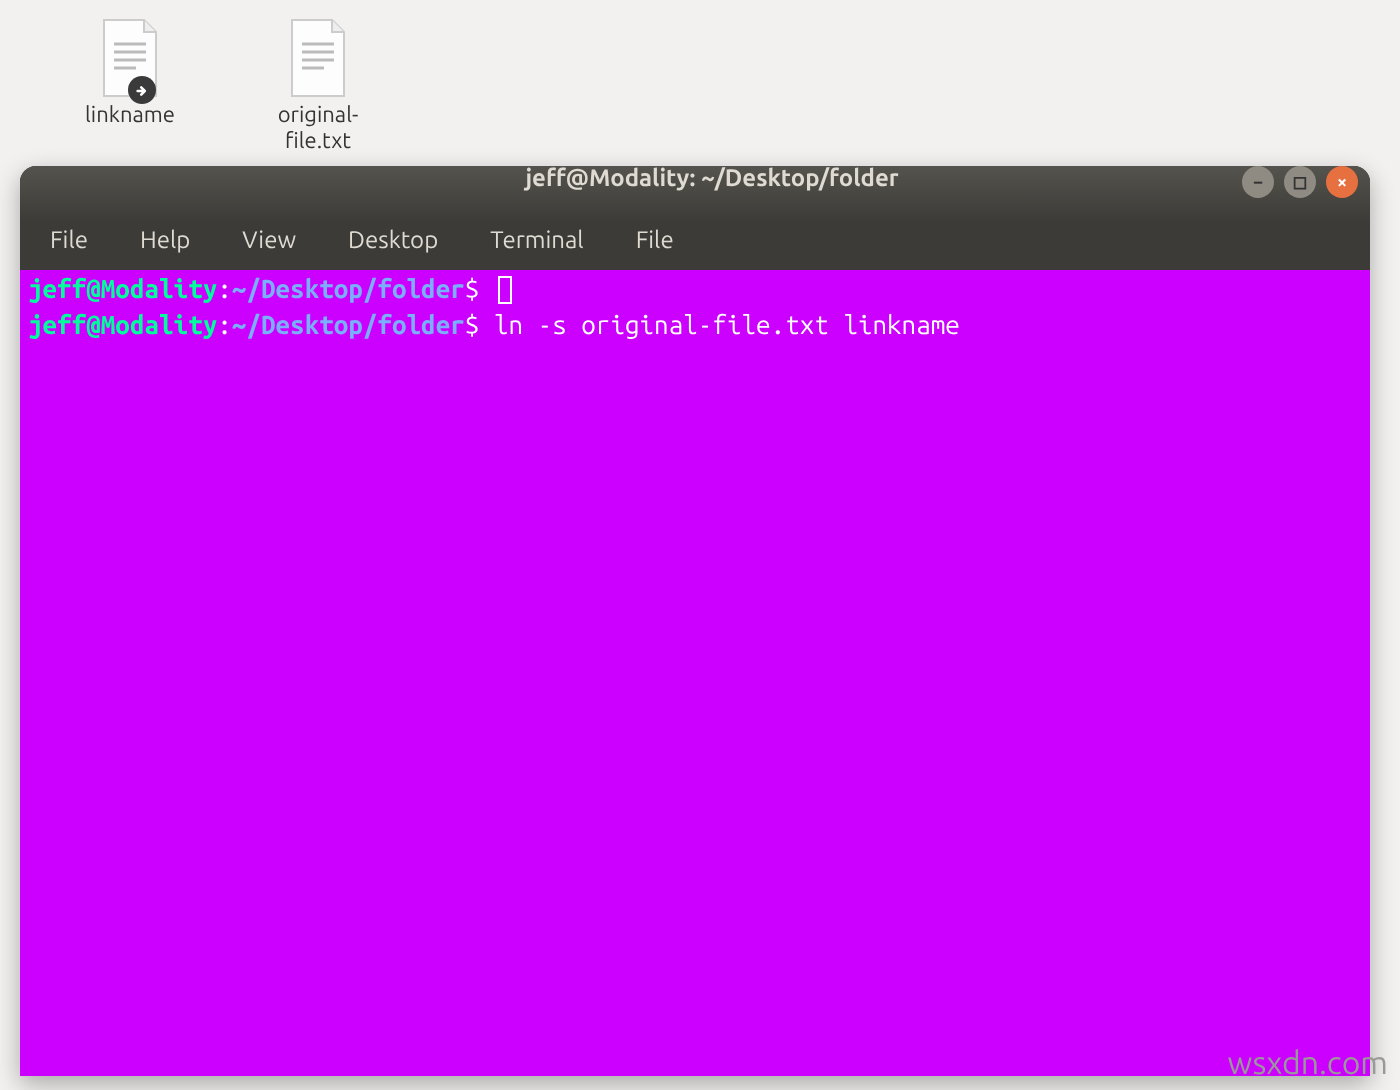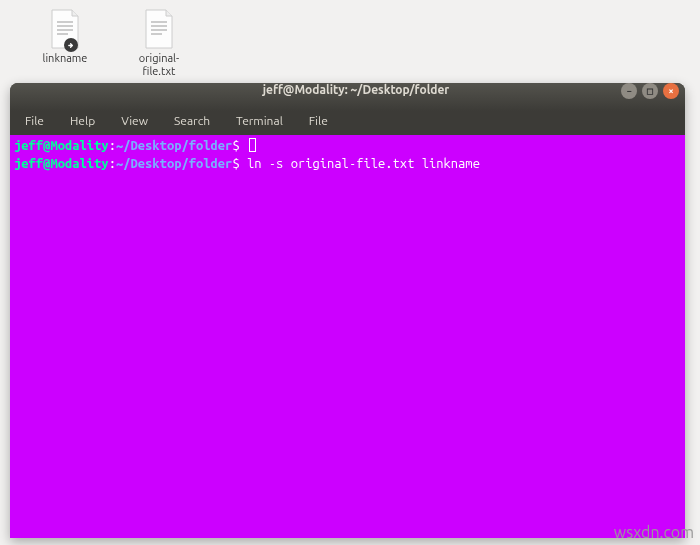--- a/index.html
+++ b/index.html
@@ -196,21 +196,21 @@
         <div class="win-btn win-close">
             <span>×</span>
           </div>
       </div>
     </div>
 
     <div class="menubar">
       <div class="menu-item">File</div>
       <div class="menu-item">Help</div>
       <div class="menu-item">View</div>
-      <div class="menu-item">Search</div>
+      <div class="menu-item">Desktop</div>
       <div class="menu-item">Terminal</div>
       <div class="menu-item">File</div>
     </div>
 
     <div class="terminal-body">
       <div class="t-line"><span class="t-user">jeff@Modality</span><span class="t-sep">:</span><span class="t-path">~/Desktop/folder</span><span class="t-sep">$</span><span class="t-cmd"> </span><span class="cursor"></span></div>
       <div class="t-line"><span class="t-user">jeff@Modality</span><span class="t-sep">:</span><span class="t-path">~/Desktop/folder</span><span class="t-sep">$</span><span class="t-cmd"> ln -s original-file.txt linkname</span></div>
     </div>
   </div>
 

